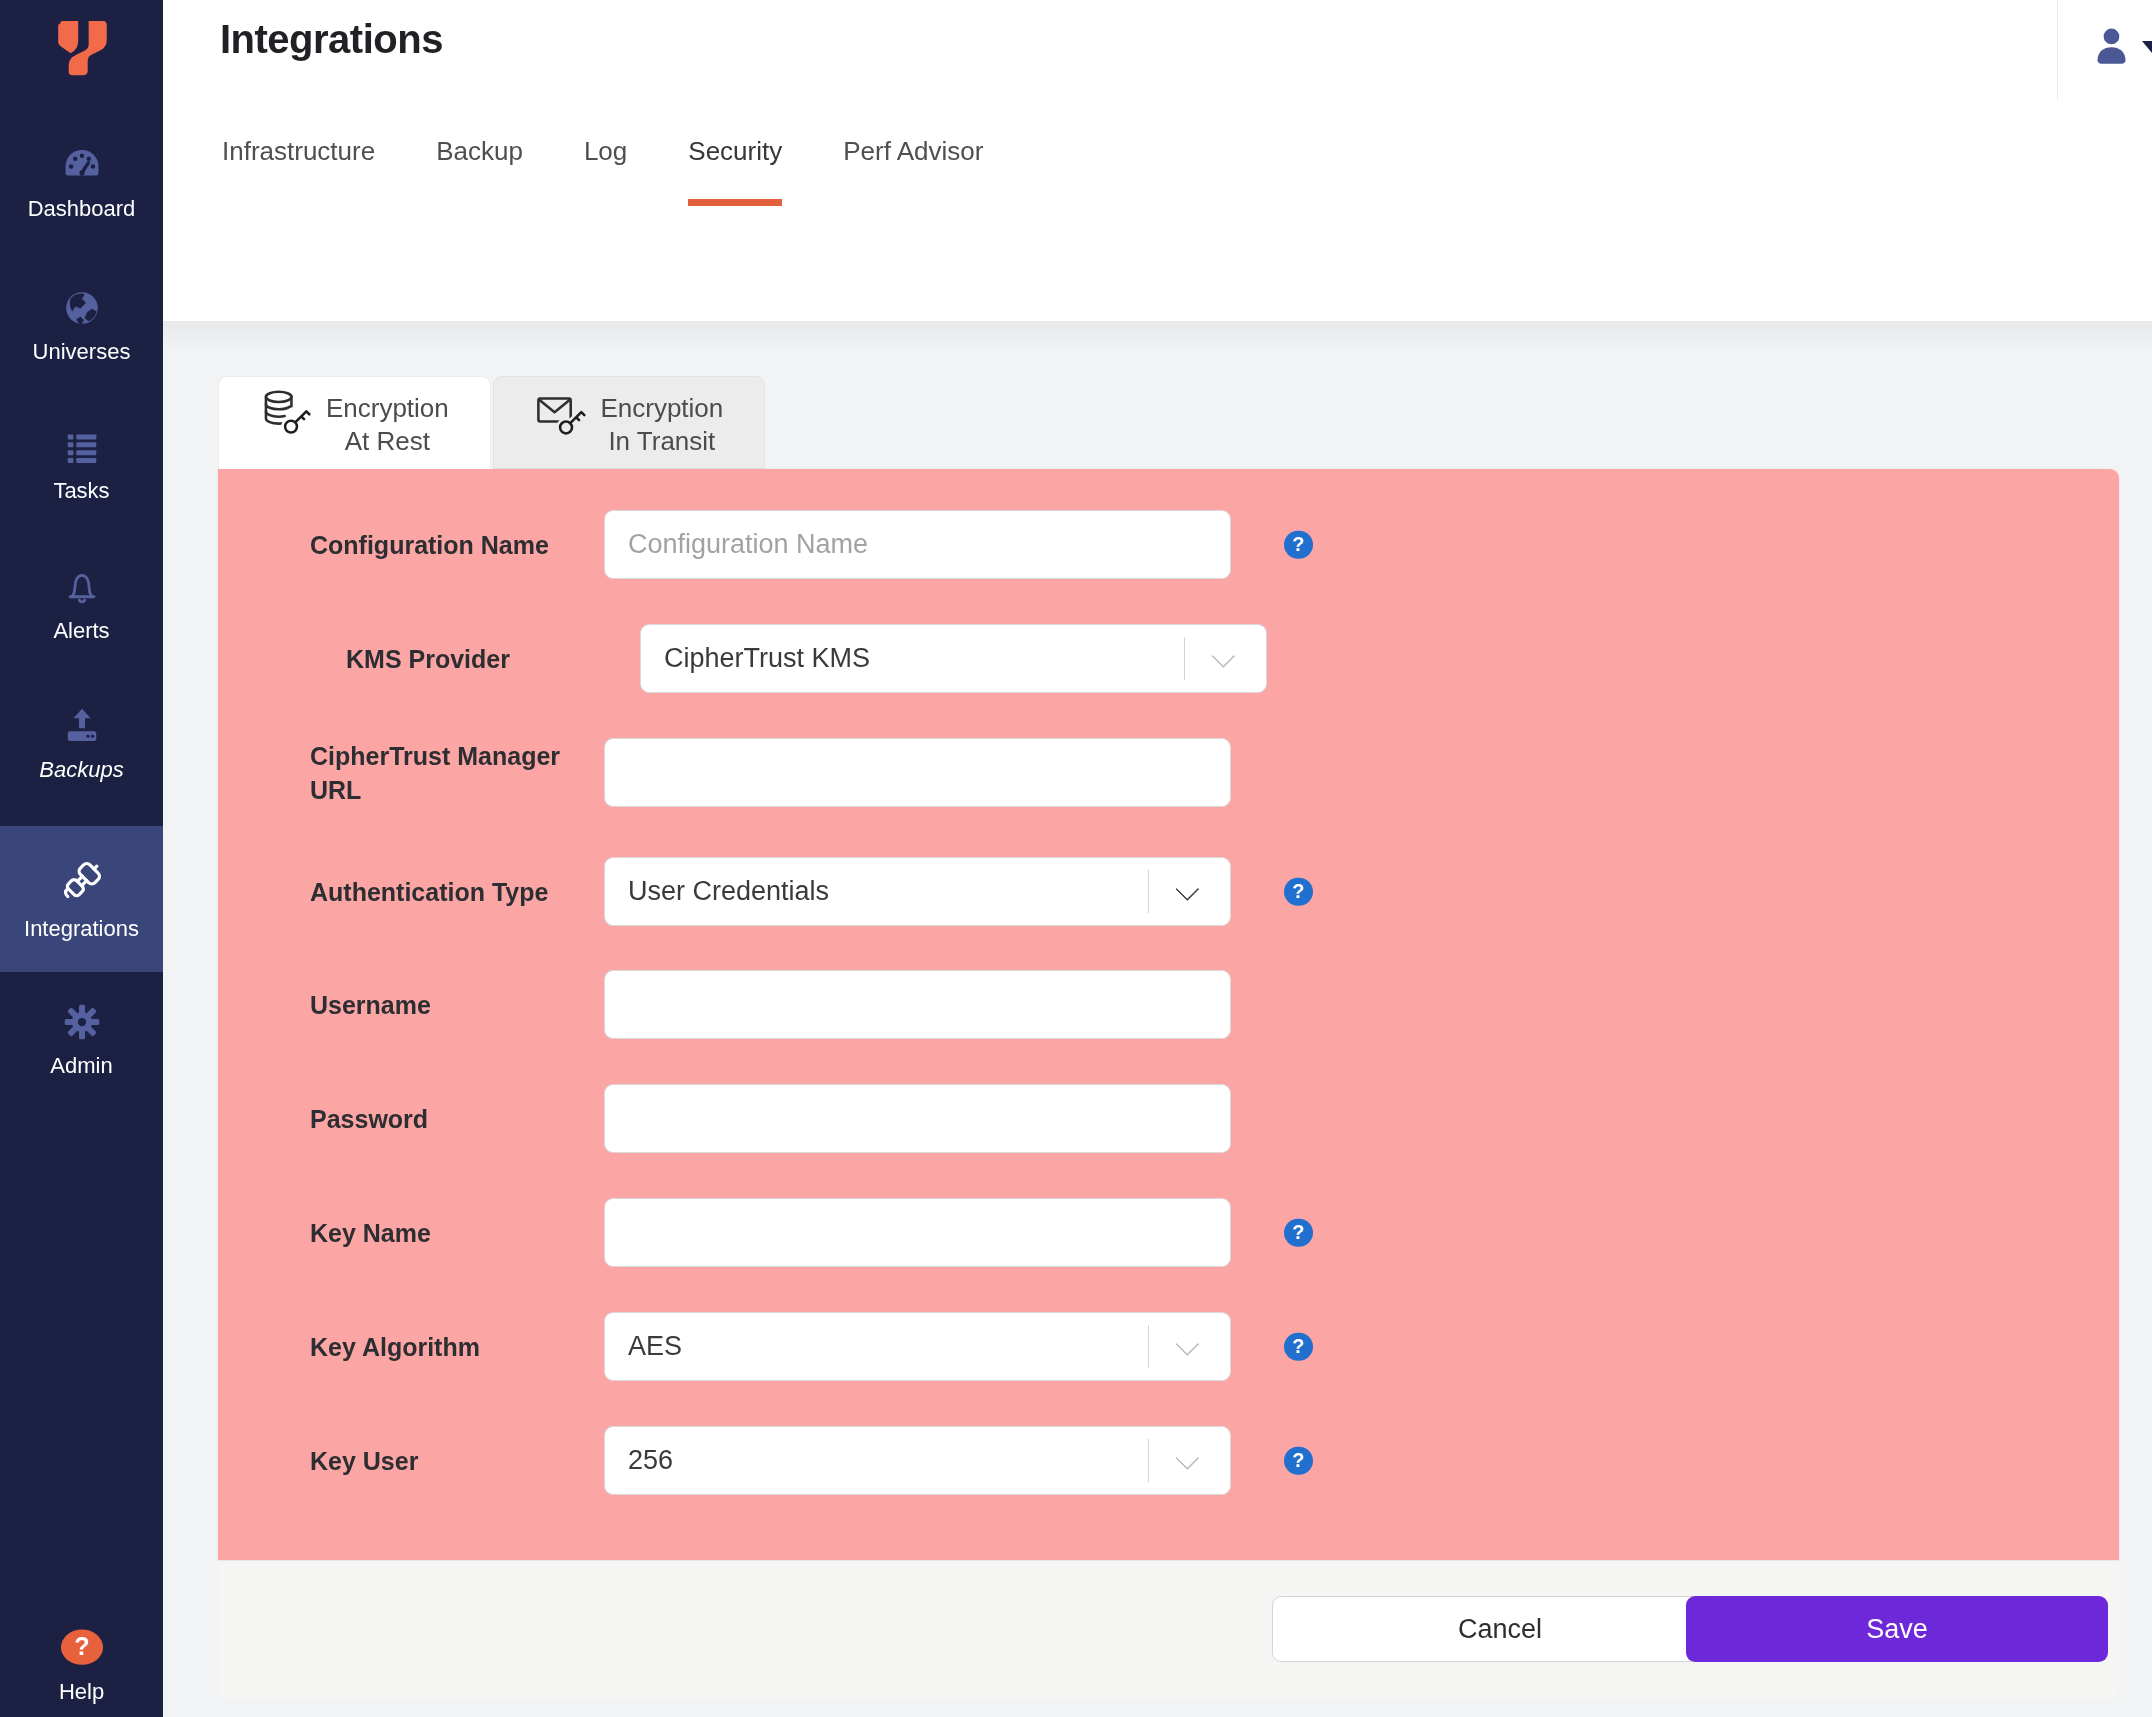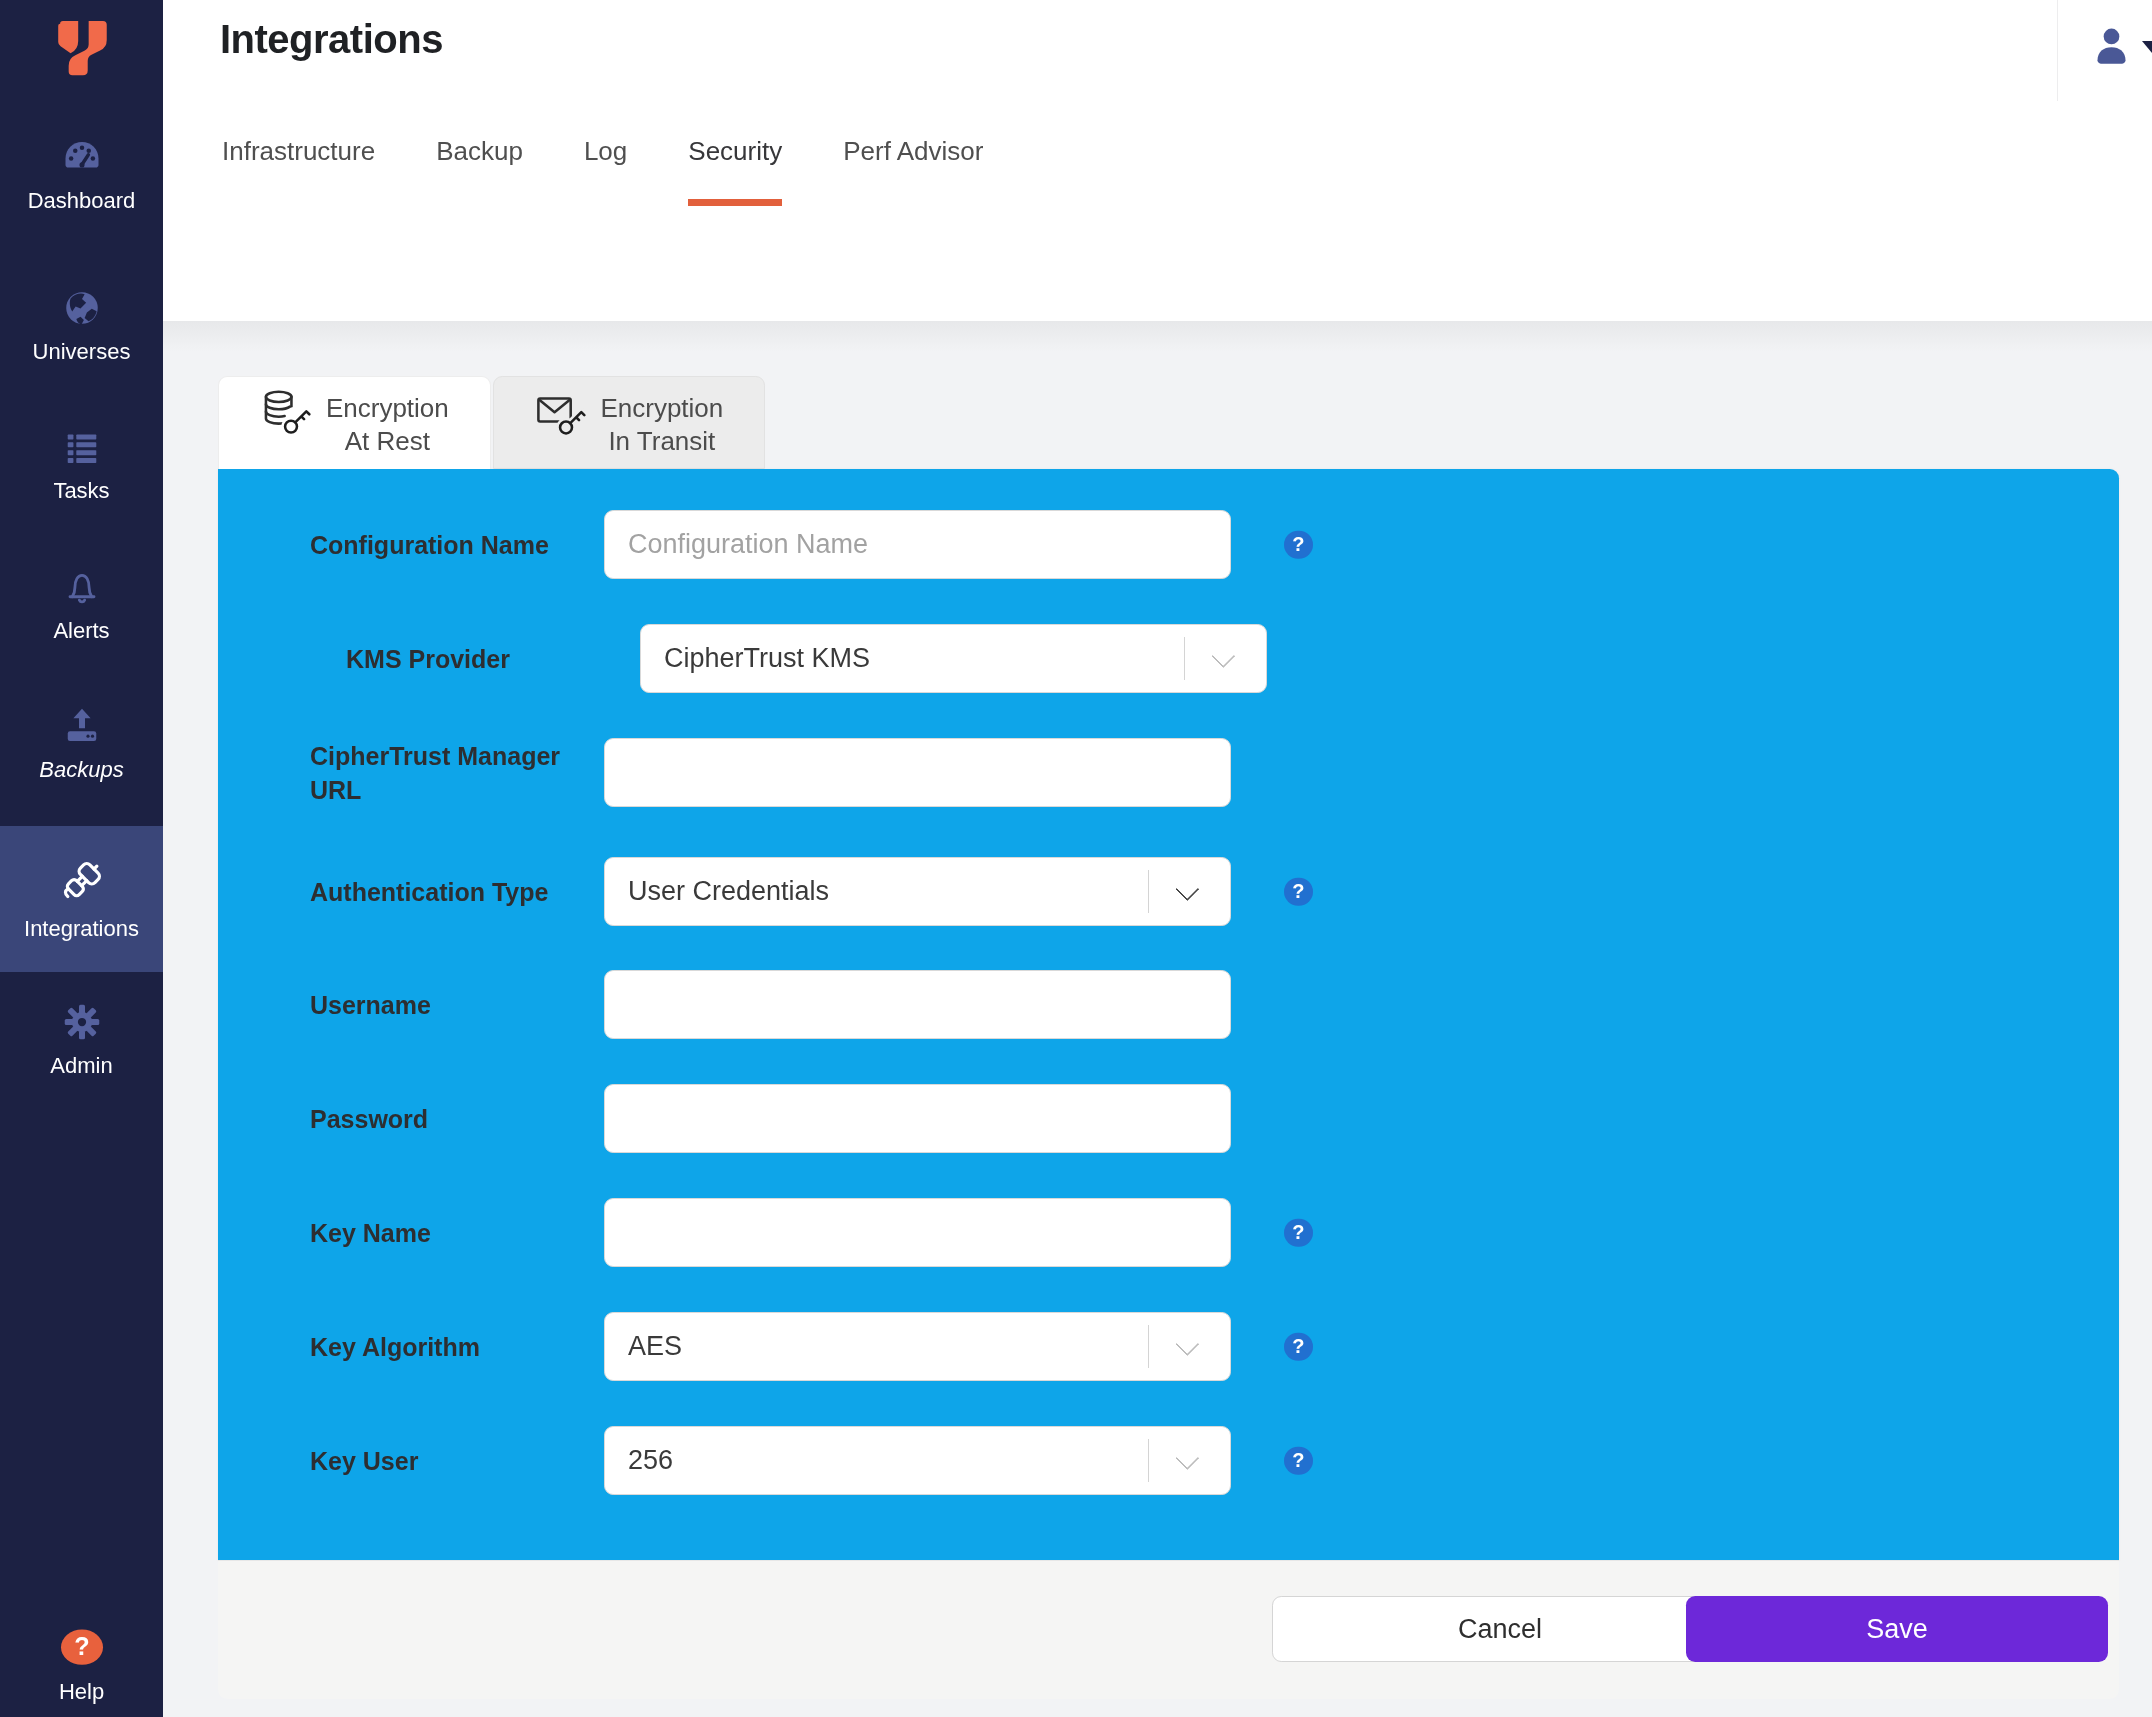--- a/index.html
+++ b/index.html
@@ -34,21 +34,21 @@
                    background:linear-gradient(#e7e8ea,rgba(242,243,245,0));}
 
   .card{position:absolute;left:55px;top:55px;width:1901px;height:1322px;}
   .ptab{position:absolute;top:0;height:93px;box-sizing:border-box;display:flex;
         justify-content:center;border-radius:9.2px 9.2px 0 0;cursor:pointer;}
   .ptab .tab-inner{display:flex;gap:14.7px;margin-top:11px;}
   .ptab .tab-text{display:flex;flex-direction:column;align-items:center;
                   font-size:26px;line-height:33px;color:#4c4c4c;margin-top:3.7px;}
   .ptab.active{left:0;width:273px;background:#ffffff;border:0.9px solid #ededed;border-bottom:none;z-index:3;}
   .ptab.inactive{left:275px;width:272px;background:#ececec;border:0.9px solid #e2e2e2;}
-  .card-body{position:absolute;left:0;top:93px;width:1901px;height:1091px;background:#0ea5e9;
+  .card-body{position:absolute;left:0;top:93px;width:1901px;height:1091px;background:#fca5a5;
              border-radius:0 9.2px 0 0;box-shadow:0 0.9px 2.8px rgba(0,0,0,0.05);box-sizing:border-box;}
   .card-footer{position:absolute;left:0;top:1184px;width:1901px;height:139px;background:#f5f5f4;
                border-top:0.9px solid #e7e7e7;border-radius:0 0 9.2px 9.2px;box-sizing:border-box;}
 
   
   .form-row{position:absolute;left:0;width:1901px;height:69px;}
   .row-label{position:absolute;left:92px;width:275px;height:100%;display:flex;align-items:center;
              font-size:25px;font-weight:600;color:#2d2e31;line-height:34px;}
   .field{position:absolute;left:386px;width:627px;height:69px;box-sizing:border-box;}
   .text-input{width:100%;height:100%;box-sizing:border-box;border:1.4px solid #d9d9d9;border-radius:9.2px;
@@ -79,21 +79,21 @@
 <div class="stage">
 
   <nav class="sidebar">
     <div class="logo">
       <svg viewBox="0 0 64 62" width="64" height="59">
         <path fill="#f16a4a" d="M9 4q0-3 3-3h16v21q0 9-8 13L9.5 27.5Q7 26 7 23V6q0-2 2-2z"></path>
         <path fill="#f16a4a" d="M35 1h19q4 0 4 4v16q0 8-7 11l-9 4.5q-4 2-4 6.5v10q0 5-5 5H22q-4 0-4-4v-6q0-8 7-11l10-5q4-2 4-6.5V1z"></path>
       </svg>
     </div>
     <div id="sidebar-items">
-        <div class="side-item" style="top: 136px; text-align: center;">
+        <div class="side-item" style="top: 144px; text-align: center;">
           <span class="ic">
             <svg viewBox="0 0 56 56" width="42" height="42">
               <path fill="#55619e" d="M28 8C15.8 8 6 17.8 6 30v8.5C6 40.4 7.6 42 9.5 42h37c1.9 0 3.5-1.6 3.5-3.5V30C50 17.8 40.2 8 28 8z"></path>
               <g fill="#1c2143">
                 <circle cx="13.5" cy="30" r="3"></circle>
                 <circle cx="19" cy="19.5" r="3"></circle>
                 <circle cx="28" cy="15.5" r="3"></circle>
                 <circle cx="37" cy="19.5" r="3"></circle>
                 <circle cx="42.5" cy="30" r="3"></circle>
               </g>

